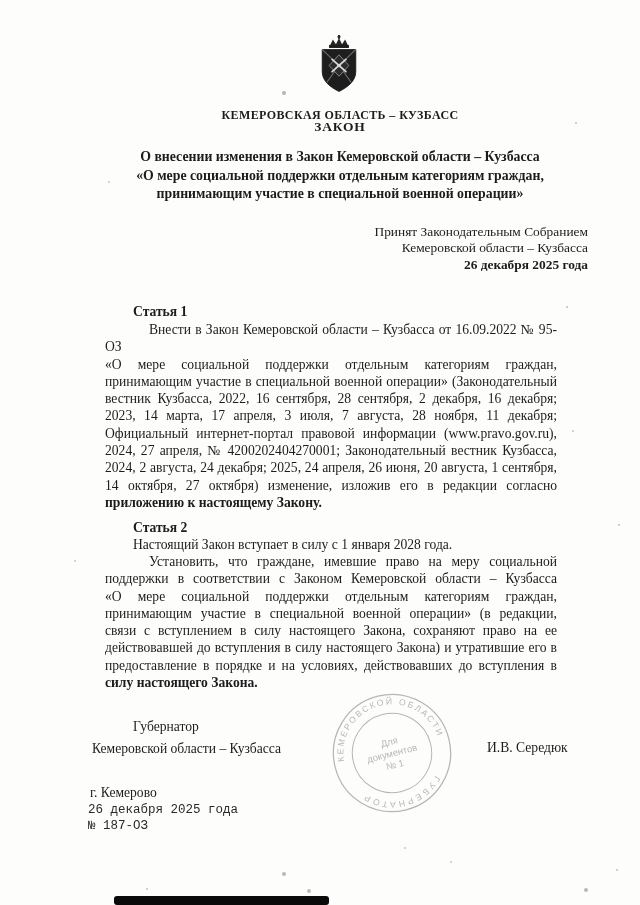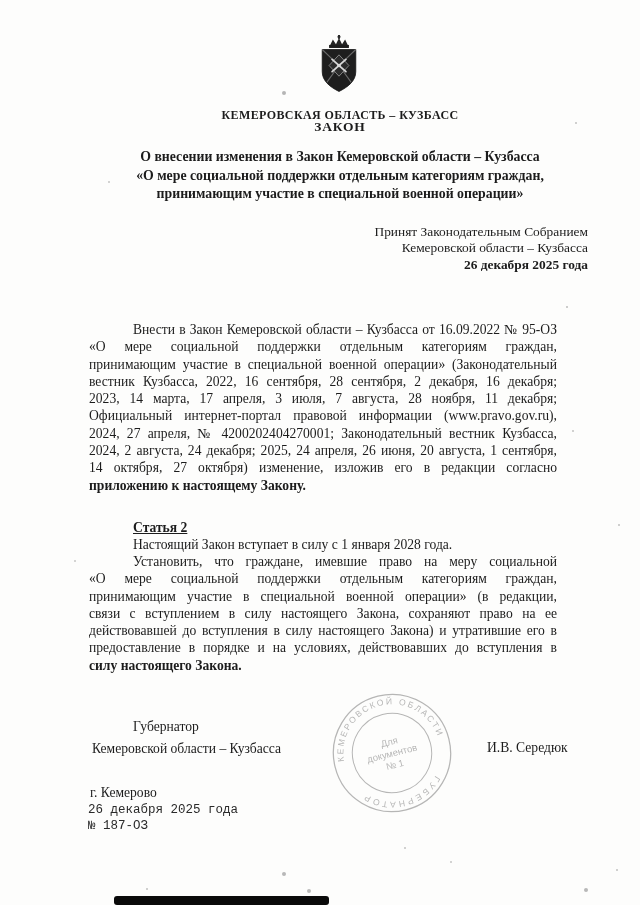--- a/index.html
+++ b/index.html
@@ -17,22 +17,22 @@
   .doc-type{top:119px;font-size:13.5px;letter-spacing:.8px;font-weight:bold;}
   .law-title{top:148px;font-size:13.8px;font-weight:bold;line-height:18.6px;}
   .law-title .jline{text-align:center;}
   
   .adoption{top:224px;right:52px;text-align:right;font-size:13.4px;line-height:16.4px;}
   .adoption .date{font-weight:bold;}
   
   .bodycol{left:89px;width:468px;font-size:13.6px;line-height:17.3px;}
   .art-heading{font-weight:bold;padding-left:44px;}
   .h1pos{top:303px;} .b1pos{top:321px;}
-  .h2pos{top:519px;text-decoration:underline;} .p1pos{top:536px;} .b2pos{top:553px;}
-  .justified .jline{text-align:justify;text-align-last:justify;white-space:normal;}
+  .h2pos{top:519px;} .p1pos{top:536px;} .b2pos{top:553px;}
+  .justified .jline{text-align:justify;text-align-last:justify;white-space:normal;margin-left:16px;}
   .justified .jline.jlast{text-align:right;text-align-last:left;font-weight:bold;}
   .p-indent .jline:first-child{text-indent:44px;}
   .single-indent{text-indent:44px;}
   
   .sig-post1{top:719px;left:133px;font-size:13.6px;}
   .sig-post2{top:741px;left:92px;font-size:13.6px;}
   .sig-name{top:740px;left:487px;font-size:13.6px;}
   
   .footer-city{top:785px;left:90px;font-size:13.6px;}
   .mono{font-family:"Liberation Mono","DejaVu Sans Mono",monospace;font-size:12.5px;color:#2a2a2a;}
@@ -82,37 +82,39 @@
       <div class="jline">«О мере социальной поддержки отдельным категориям граждан,</div>
       <div class="jline jlast">принимающим участие в специальной военной операции»</div>
     </div>
 
   <div class="abs adoption">
     <div>Принят Законодательным Собранием</div>
     <div>Кемеровской области – Кузбасса</div>
     <div class="date">26 декабря 2025 года</div>
   </div>
 
+  <div class="abs bodycol art-heading h1pos">Статья 1</div>
   <div class="abs bodycol justified p-indent b1pos">
       <div class="jline">Внести в Закон Кемеровской области – Кузбасса от 16.09.2022 № 95-ОЗ</div>
       <div class="jline">«О мере социальной поддержки отдельным категориям граждан,</div>
       <div class="jline">принимающим участие в специальной военной операции» (Законодательный</div>
       <div class="jline">вестник Кузбасса, 2022, 16 сентября, 28 сентября, 2 декабря, 16 декабря;</div>
       <div class="jline">2023, 14 марта, 17 апреля, 3 июля, 7 августа, 28 ноября, 11 декабря;</div>
       <div class="jline">Официальный интернет-портал правовой информации (www.pravo.gov.ru),</div>
       <div class="jline">2024, 27 апреля, № 4200202404270001; Законодательный вестник Кузбасса,</div>
       <div class="jline">2024, 2 августа, 24 декабря; 2025, 24 апреля, 26 июня, 20 августа, 1 сентября,</div>
       <div class="jline">14 октября, 27 октября) изменение, изложив его в редакции согласно</div>
       <div class="jline jlast">приложению к настоящему Закону.</div>
     </div>
 
   <div class="abs bodycol art-heading h2pos">Статья 2</div>
   <div class="abs bodycol single-indent p1pos">Настоящий Закон вступает в силу с 1 января 2028 года.</div>
   <div class="abs bodycol justified p-indent b2pos">
       <div class="jline">Установить, что граждане, имевшие право на меру социальной</div>
+      <div class="jline">поддержки в соответствии с Законом Кемеровской области – Кузбасса</div>
       <div class="jline">«О мере социальной поддержки отдельным категориям граждан,</div>
       <div class="jline">принимающим участие в специальной военной операции» (в редакции,</div>
       <div class="jline">связи с вступлением в силу настоящего Закона, сохраняют право на ее</div>
       <div class="jline">действовавшей до вступления в силу настоящего Закона) и утратившие его в</div>
       <div class="jline">предоставление в порядке и на условиях, действовавших до вступления в</div>
       <div class="jline jlast">силу настоящего Закона.</div>
     </div>
 
   <div class="abs sig-post1">Губернатор</div>
   <div class="abs sig-post2">Кемеровской области – Кузбасса</div>

